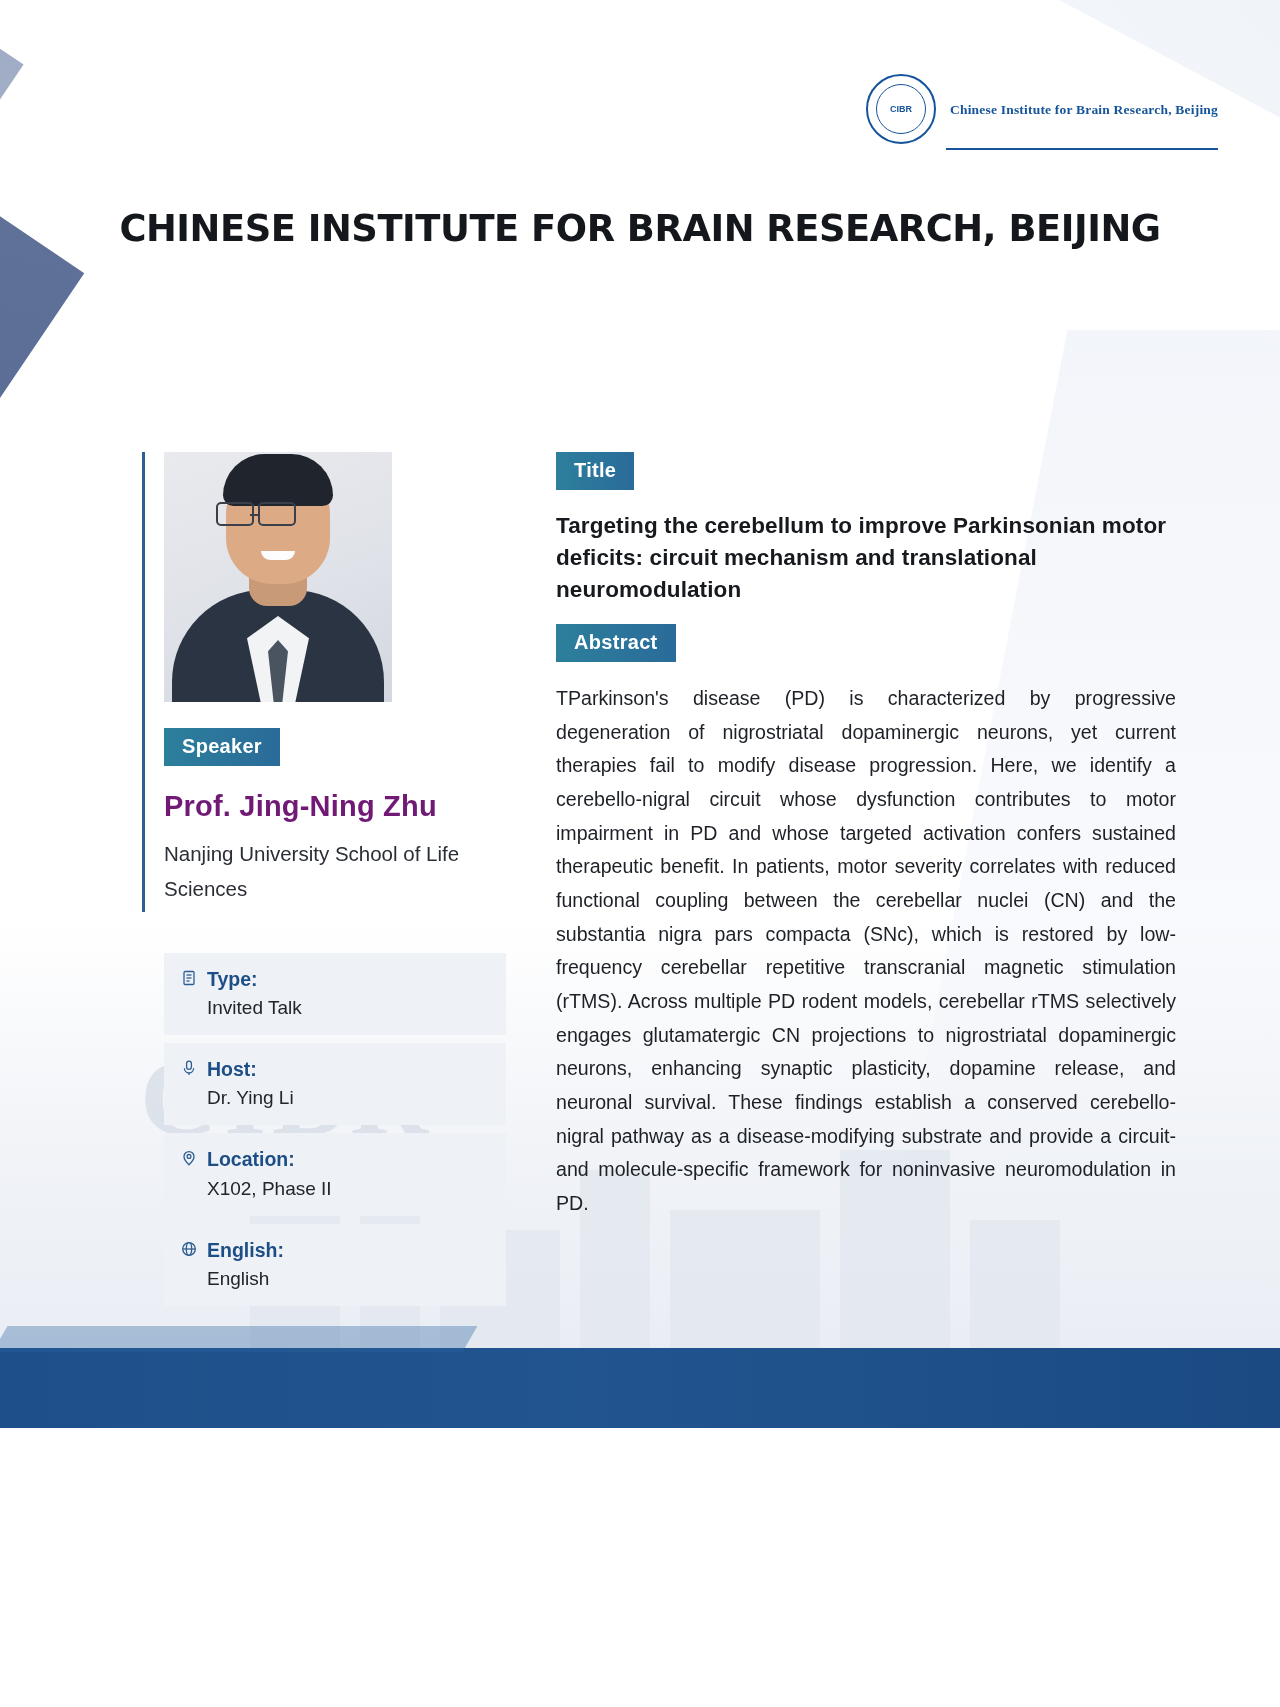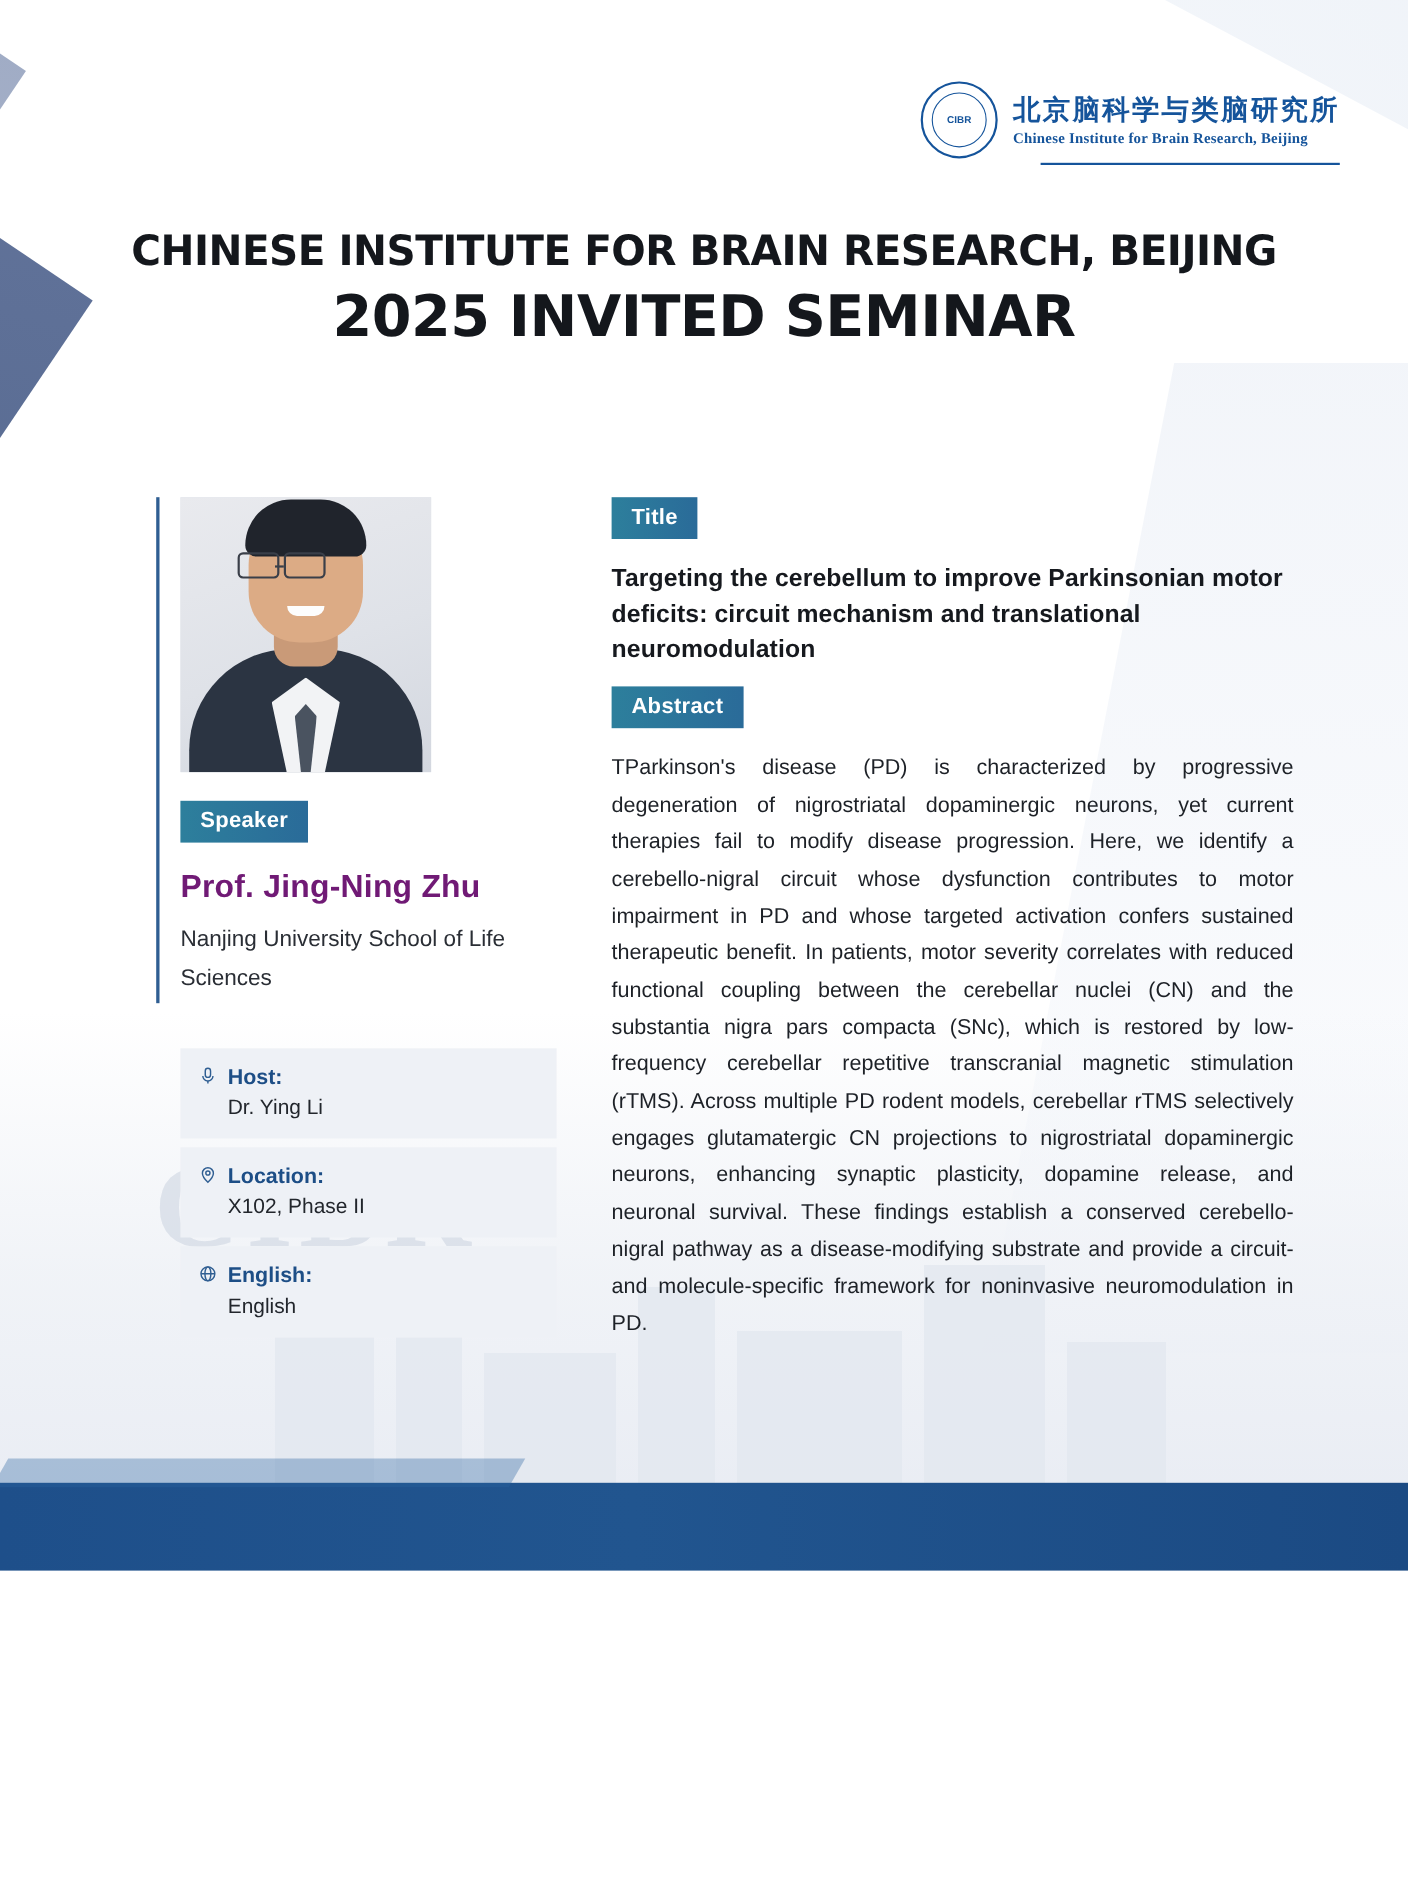--- a/index.html
+++ b/index.html
@@ -434,29 +434,27 @@
     <div class="footer-band"></div>
   </div>
 
   <div class="content">
 
     <div class="logo-row">
       <div class="logo-mark">
         <div class="inner">CIBR</div>
       </div>
       <div>
-        <div class="logo-text-cn">北京脑科学与类脑研究所</div>
         <div class="logo-text-en">Chinese Institute for Brain Research, Beijing</div>
       </div>
     </div>
     <div class="logo-rule"></div>
 
     <div class="title-block">
       <div class="title-line1">CHINESE INSTITUTE FOR BRAIN RESEARCH, BEIJING</div>
-      <div class="title-line2">2025 INVITED SEMINAR</div>
     </div>
 
     <div class="left-col">
       <div class="left-rule"></div>
 
       <div class="speaker-photo-wrap">
         <div class="speaker-photo">
           <div class="sp-bg"></div>
           <div class="sp-body"></div>
           <div class="sp-shirt"></div>
@@ -470,20 +468,34 @@
           <div class="sp-mouth"></div>
         </div>
       </div>
 
       <div class="tag speaker-tag">Speaker</div>
       <div class="speaker-name">Prof. Jing-Ning Zhu</div>
       <div class="speaker-affil">Nanjing University School of Life Sciences</div>
 
       <div class="info-list">
 
+        <div class="info-item">
+          <span class="ico">
+            <svg width="18" height="18" viewBox="0 0 18 18" fill="none" stroke="#2f5e92" stroke-width="1.3">
+              <rect x="4" y="2.5" width="10" height="13" rx="1.2"></rect>
+              <line x1="6.5" y1="6" x2="11.5" y2="6"></line>
+              <line x1="6.5" y1="9" x2="11.5" y2="9"></line>
+              <line x1="6.5" y1="12" x2="9.5" y2="12"></line>
+            </svg>
+          </span>
+          <div>
+            <div class="info-label">Type:</div>
+            <div class="info-value">Invited Talk</div>
+          </div>
+        </div>
 
         <div class="info-item">
           <span class="ico">
             <svg width="18" height="18" viewBox="0 0 18 18" fill="none" stroke="#2f5e92" stroke-width="1.3">
               <rect x="6.6" y="2.2" width="4.8" height="8.2" rx="2.4"></rect>
               <path d="M4.4 9.2a4.6 4.6 0 0 0 9.2 0"></path>
               <line x1="9" y1="13.8" x2="9" y2="16"></line>
             </svg>
           </span>
           <div>

